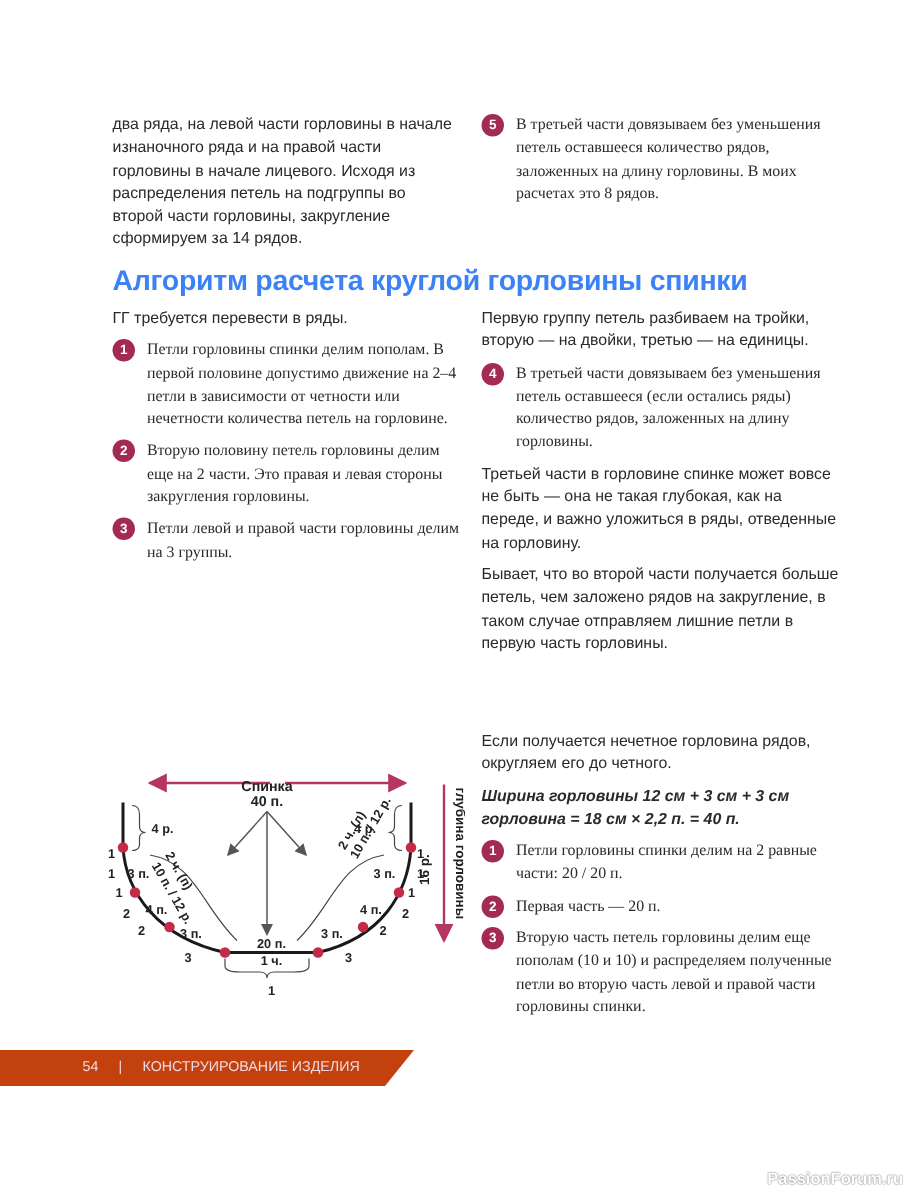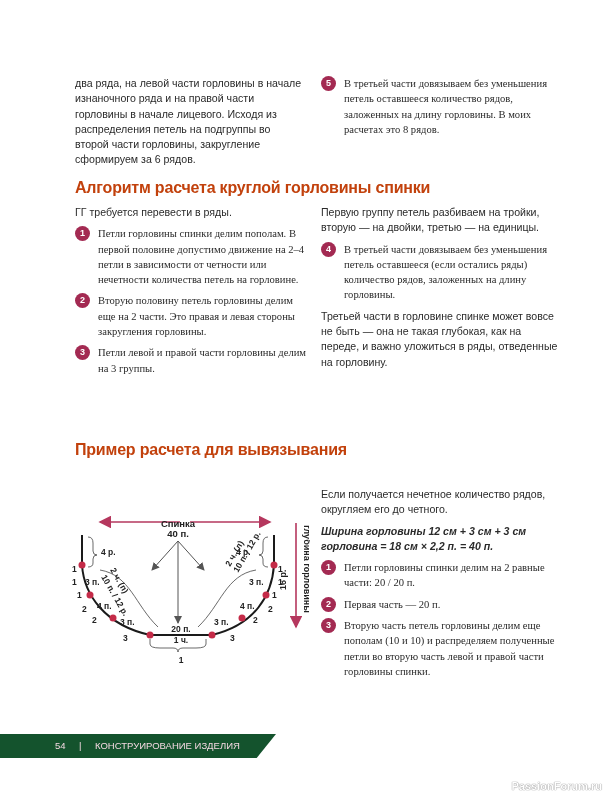--- a/index.html
+++ b/index.html
@@ -2,32 +2,32 @@
 <html><head>
 <meta charset="utf-8">
 <style>
   html,body{margin:0;padding:0;}
   body{width:610px;height:800px;background:#fff;position:relative;overflow:hidden;font-family:"Liberation Sans",sans-serif;color:#2a2a2a;}
   .col{position:absolute;font-size:10.6px;line-height:15.3px;}
   p{margin:0 0 6px 0;}
   .item{display:flex;margin:0 0 6px 0;}
   .num{flex:0 0 auto;width:15px;height:15px;border-radius:50%;background:#a32a52;color:#fff;font-size:9px;font-weight:bold;line-height:15px;text-align:center;margin-right:8px;margin-top:0px;}
   .item .txt{flex:1;font-family:Liberation Serif, serif;}
-  .h2{position:absolute;color:#c2410c;font-weight:bold;font-size:16px;line-height:19px;letter-spacing:-0.2px;}
+  .h2{position:absolute;color:#3b82f6;font-weight:bold;font-size:19px;line-height:19px;letter-spacing:-0.2px;}
   b{font-weight:bold;font-style:italic;}
-  .footer{position:absolute;left:0;top:734px;width:276px;height:24px;background:#14532d;clip-path:polygon(0 0,100% 0,93% 100%,0 100%);text-align:right;}
+  .footer{position:absolute;left:0;top:700px;width:276px;height:24px;background:#c2410c;clip-path:polygon(0 0,100% 0,93% 100%,0 100%);text-align:right;}
   .footer span{position:absolute;top:6px;color:#f3d8e1;font-size:9.5px;}
   .wm{position:absolute;right:8px;bottom:8px;font-size:11px;color:#fff;text-shadow:0 0 1px #888,0 0 1px #888;font-weight:bold;}
   svg text{font-family:"Liberation Sans",sans-serif;font-weight:bold;fill:#222;}
 </style>
 </head>
 <body>
 
 <div class="col" style="left:75px;top:76px;width:232px;">
-  <p>два ряда, на левой части горловины в начале изнаночного ряда и на правой части горловины в начале лицевого. Исходя из распределения петель на подгруппы во второй части горловины, закругление сформируем за 6 рядов.</p>
+  <p>два ряда, на левой части горловины в начале изнаночного ряда и на правой части горловины в начале лицевого. Исходя из распределения петель на подгруппы во второй части горловины, закругление сформируем за 14 рядов.</p>
 </div>
 
 <div class="col" style="left:321px;top:76px;width:240px;">
   <div class="item">
     <span class="num">5</span>
     <span class="txt">В третьей части довязываем без уменьшения петель оставшееся количество рядов, заложенных на длину горловины. В моих расчетах это 8 рядов.</span>
   </div>
 </div>
 
 <div class="h2" style="left:75px;top:178px;">Алгоритм расчета круглой горловины спинки</div>
@@ -48,28 +48,28 @@
   </div>
 </div>
 
 <div class="col" style="left:321px;top:205px;width:240px;">
   <p>Первую группу петель разбиваем на тройки, вторую — на двойки, третью — на единицы.</p>
   <div class="item">
     <span class="num">4</span>
     <span class="txt">В третьей части довязываем без уменьшения петель оставшееся (если остались ряды) количество рядов, заложенных на длину горловины.</span>
   </div>
   <p>Третьей части в горловине спинке может вовсе не быть — она не такая глубокая, как на переде, и важно уложиться в ряды, отведенные на горловину.</p>
+  <p>Бывает, что во второй части получается больше петель, чем заложено рядов на закругление, в таком случае отправляем лишние петли в первую часть горловины.</p>
 </div>
 
 <div class="h2" style="left:75px;top:440px;">
-  <div>Пример расчета для вывязывания</div>
 </div>
 
 <div class="col" style="left:321px;top:487px;width:240px;">
-  <p>Если получается нечетное количество рядов, округляем его до четного.</p>
+  <p>Если получается нечетное горловина рядов, округляем его до четного.</p>
   <p><b>Ширина горловины 12 см + 3 см + 3 см горловина = 18 см × 2,2 п. = 40 п.</b></p>
   <div class="item">
     <span class="num">1</span>
     <span class="txt">Петли горловины спинки делим на 2 равные части: 20 / 20 п.</span>
   </div>
   <div class="item">
     <span class="num">2</span>
     <span class="txt">Первая часть — 20 п.</span>
   </div>
   <div class="item">

